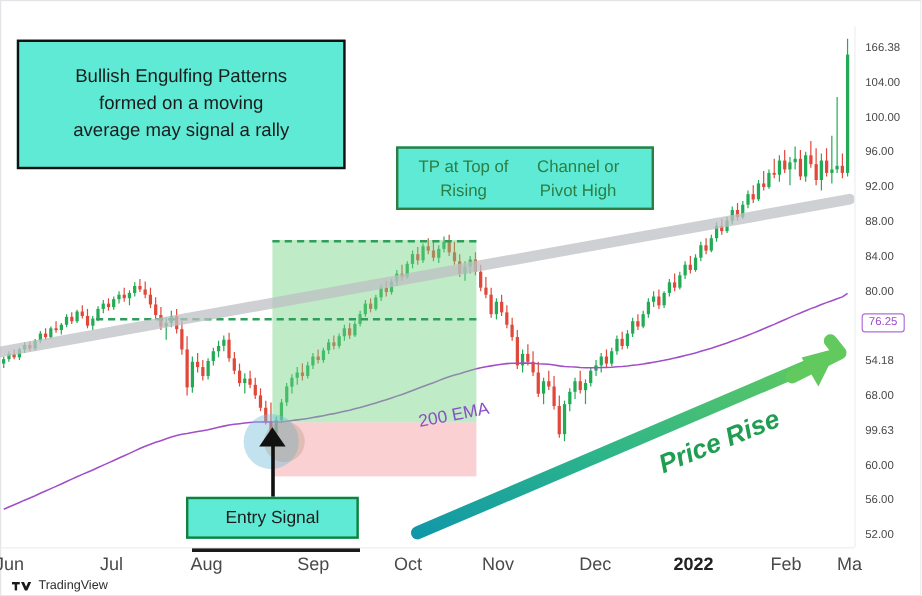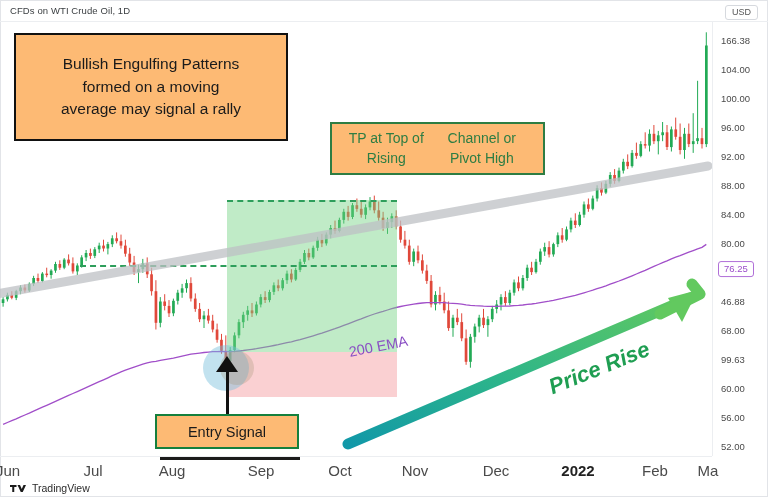--- a/index.html
+++ b/index.html
@@ -25,45 +25,41 @@
   
   .zone{position:absolute;}
   .zone-profit{background:rgba(115,210,130,.45);}
   .zone-stop{background:rgba(245,150,155,.45);}
   .dash-line{position:absolute;height:0;border-top:2px dashed #2e9e5b;}
   .trendline{position:absolute;height:9px;background:rgba(190,192,196,.75);border-radius:5px;transform-origin:0 50%;}
   .entry-halo{position:absolute;border-radius:50%;background:rgba(120,190,220,.45);}
   .entry-halo2{position:absolute;border-radius:50%;background:rgba(165,150,120,.30);}
 
   
-  .callout{position:absolute;box-sizing:border-box;background:#fdba74;display:flex;align-items:center;justify-content:center;text-align:center;}
+  .callout{position:absolute;box-sizing:border-box;background:#5eead4;display:flex;align-items:center;justify-content:center;text-align:center;}
   .callout-main{border:2px solid #111;font-size:15.5px;color:#1b1b1b;line-height:1.45;padding:8px 10px;}
   .callout-tp{border:2px solid #2e7d43;font-size:14px;color:#2e7d43;line-height:1.4;padding:6px 10px;}
   .callout-entry{border:2px solid #15803d;font-size:14.5px;color:#1b1b1b;padding:6px 12px;}
   .pointer-stem{position:absolute;background:#111;}
 
   .ema-label{position:absolute;font-size:14.5px;color:#8a4fc4;transform:rotate(-11deg);transform-origin:0 50%;white-space:nowrap;}
   .price-rise-label{position:absolute;font-size:22px;font-weight:bold;font-style:italic;color:#1f9e52;transform:rotate(-22deg);transform-origin:0 50%;white-space:nowrap;}
 
   
   .footer{position:absolute;left:0;top:478px;width:768px;height:19px;}
   .tv-logo{position:absolute;left:10px;top:4px;display:flex;align-items:center;gap:5px;}
   .tv-name{font-size:10.5px;color:#2b2b2b;}
   svg{display:block;overflow:visible;}
 </style>
 </head>
 <body>
 
 <div id="root">
   <div class="chart-frame"></div>
 
-  <div class="header">
-    <div class="symbol-title">CFDs on WTI Crude Oil, 1D</div>
-    <div class="currency-badge">USD</div>
-  </div>
 
   <div class="plot">
 
     <div class="zone zone-profit" style="left:227px;top:178px;width:170px;height:152px;"></div>
     <div class="zone zone-stop" style="left:227px;top:330px;width:170px;height:45px;"></div>
 
     <div class="dash-line" style="left:227px;top:178px;width:170px;"></div>
     <div class="dash-line" style="left:80px;top:243px;width:317px;"></div>
 
     <div class="trendline" style="left:-6px;top:268px;width:730px;transform:rotate(-10.2deg);"></div>
@@ -439,21 +435,21 @@
   <div class="price-axis">
     <div class="price-tick" style="top:18px;">166.38</div>
     <div class="price-tick" style="top:47px;">104.00</div>
     <div class="price-tick" style="top:76px;">100.00</div>
     <div class="price-tick" style="top:105px;">96.00</div>
     <div class="price-tick" style="top:134px;">92.00</div>
     <div class="price-tick" style="top:163px;">88.00</div>
     <div class="price-tick" style="top:192px;">84.00</div>
     <div class="price-tick" style="top:221px;">80.00</div>
     <div class="price-badge" style="top:247px;">76.25</div>
-    <div class="price-tick" style="top:279px;">46.88</div>
+    <div class="price-tick" style="top:279px;">54.18</div>
     <div class="price-tick" style="top:308px;">68.00</div>
     <div class="price-tick" style="top:337px;">99.63</div>
     <div class="price-tick" style="top:366px;">60.00</div>
     <div class="price-tick" style="top:395px;">56.00</div>
     <div class="price-tick" style="top:424px;">52.00</div>
   </div>
 
   <div class="time-axis">
     <div class="time-marker" style="left:160px;width:140px;"></div>
     <div class="time-tick" style="left:8px;">Jun</div>

